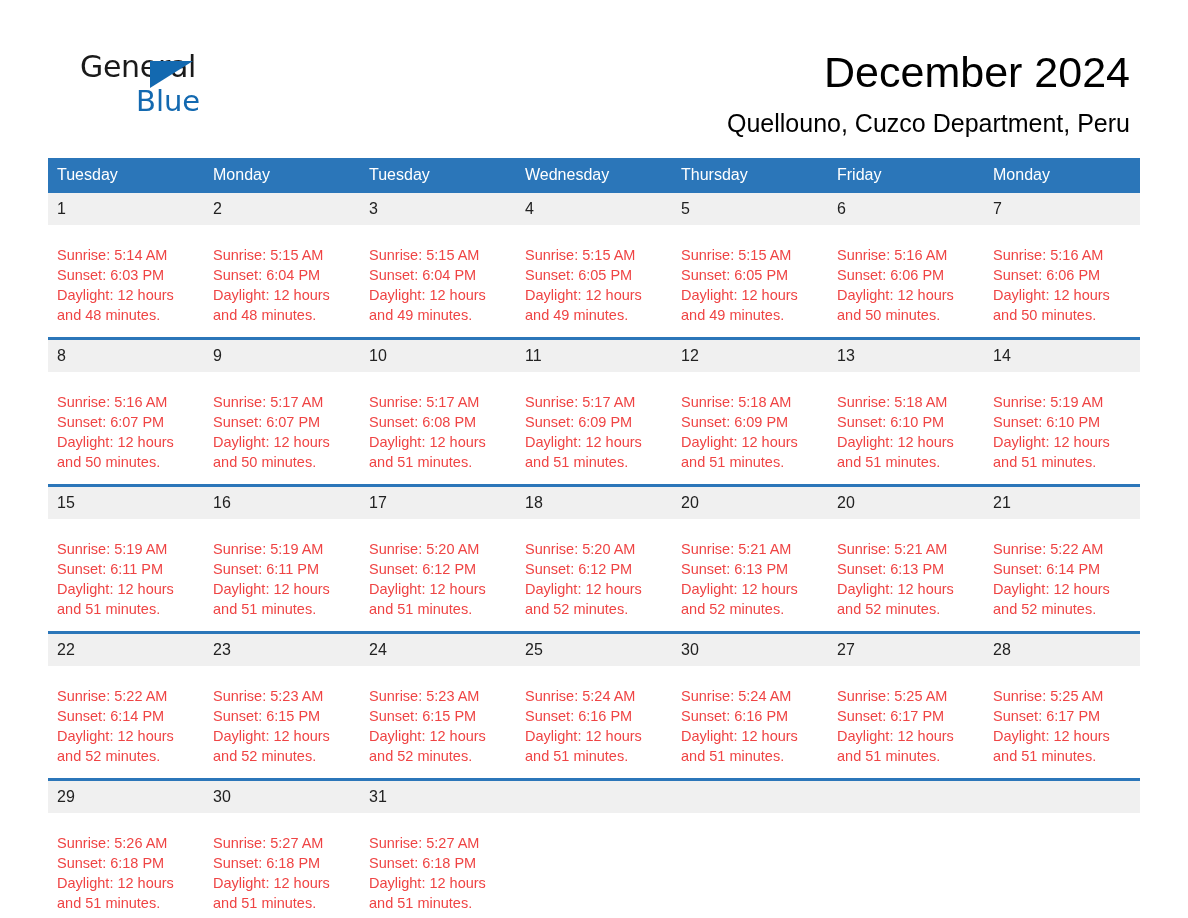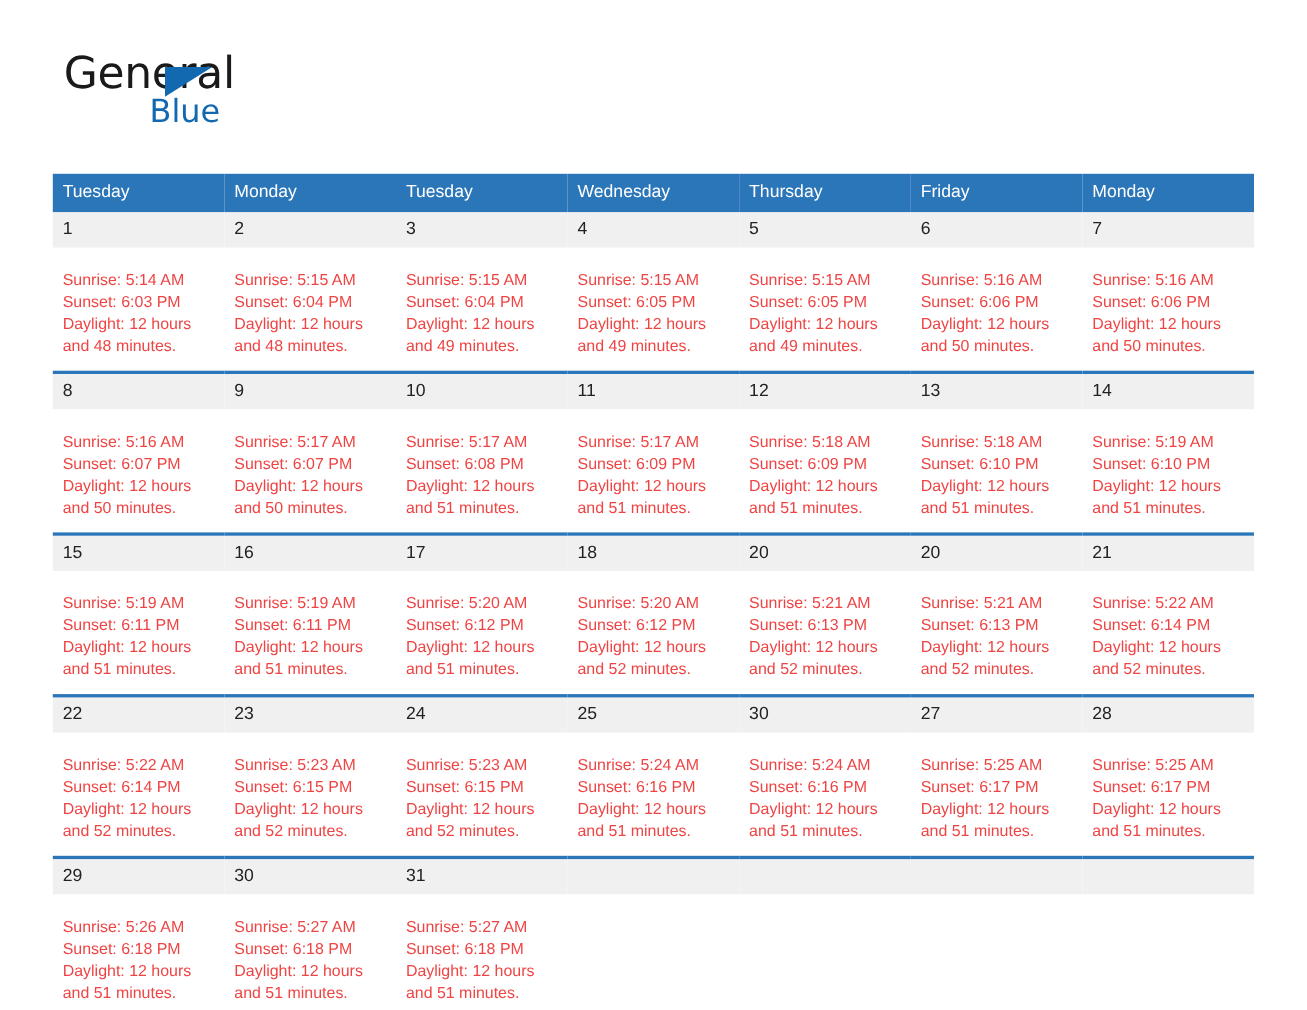--- a/index.html
+++ b/index.html
@@ -30,27 +30,28 @@
   }
   .logo {
     position: absolute;
     left: 58px;
     top: 48px;
     width: 200px;
     height: 76px;
   }
   .logo-row1 {
     position: relative;
-    font-size: 40px;
+    font-size: 30px;
     line-height: 38px;
     color: #1a1a1a;
     letter-spacing: -0.3px;
     font-family: "DejaVu Sans", sans-serif;
     font-weight: 400;
     white-space: nowrap;
+    margin-left: 22px;
   }
   .logo-tri {
     position: absolute;
     left: 92px;
     top: 13px;
     width: 0;
     height: 0;
     border-left: 43px solid #1369b0;
     border-bottom: 27px solid transparent;
   }
@@ -153,20 +154,24 @@
 <div class="page">
 
   <div class="header">
 
     <div class="logo">
       <div class="logo-row1">General</div>
       <div class="logo-tri"></div>
       <div class="logo-row2">Blue</div>
     </div>
 
+    <div class="title-block">
+      <div class="cal-title">December 2024</div>
+      <div class="cal-subtitle">Quellouno, Cuzco Department, Peru</div>
+    </div>
 
   </div>
 
   <div class="cal-wrap">
     <table class="calendar">
       <thead>
         <tr>
           <th>Tuesday</th>
           <th>Monday</th>
           <th>Tuesday</th>

